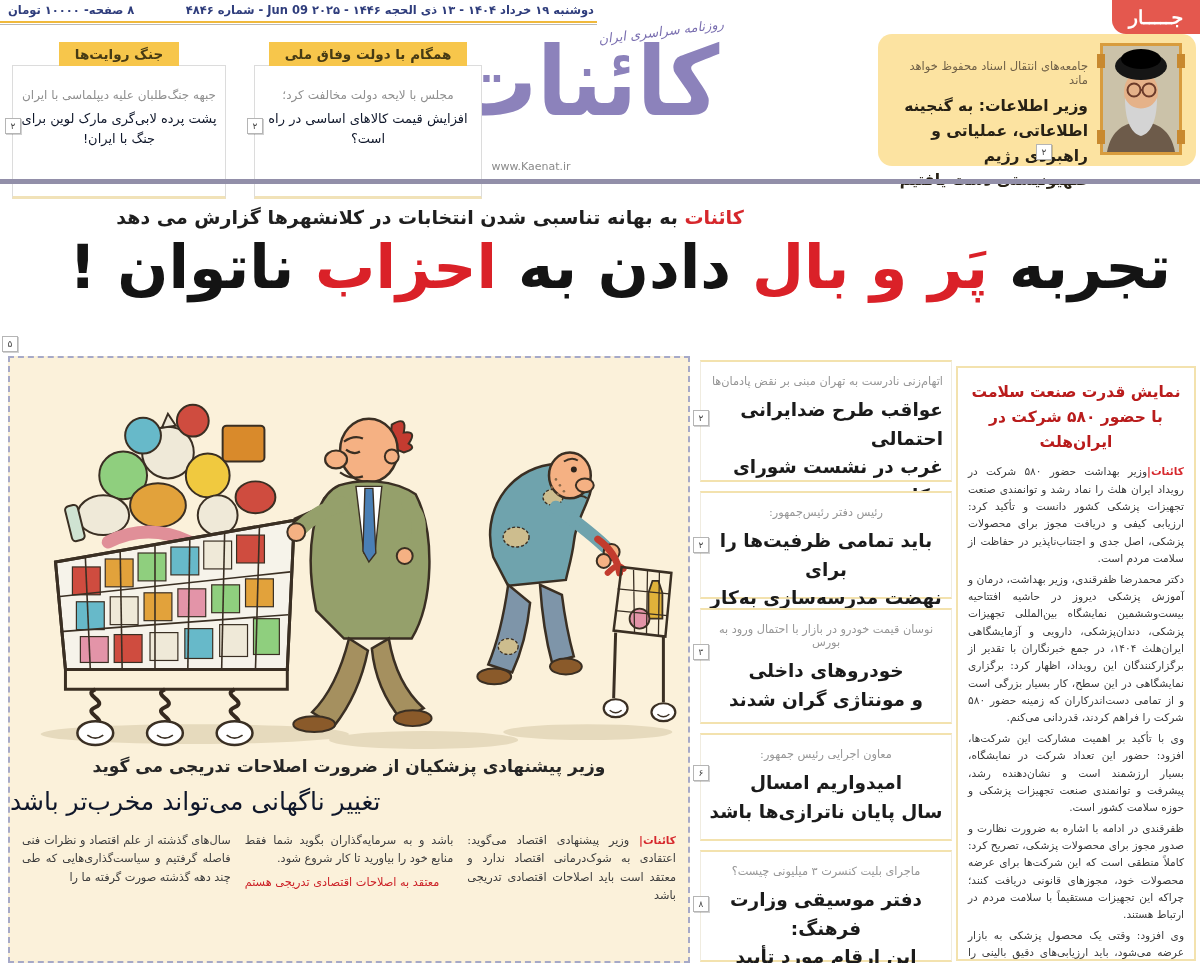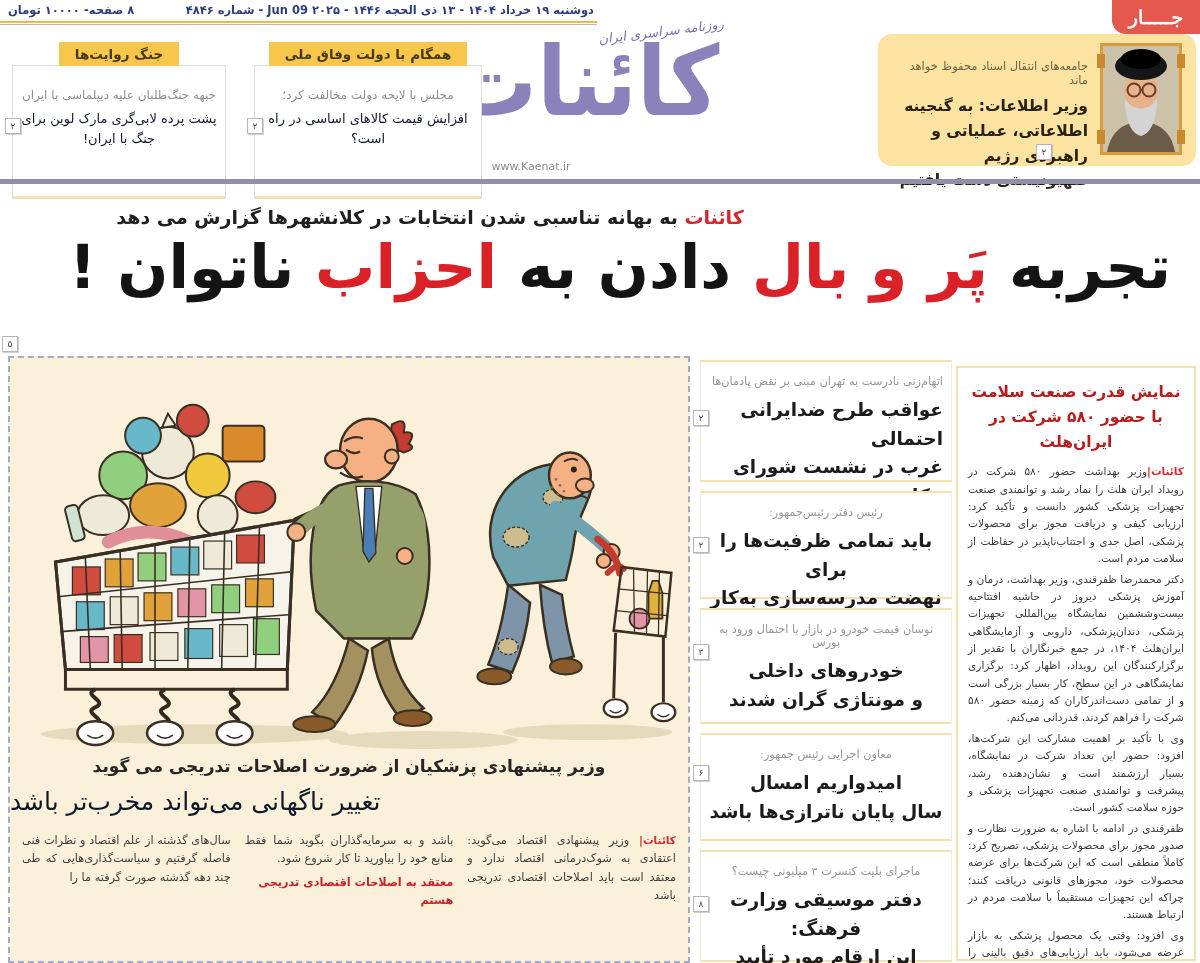--- a/index.html
+++ b/index.html
@@ -50,21 +50,21 @@
                  font-weight:bold;color:#141414;letter-spacing:-1px;padding-left:20px;}
   .hl-red{color:#da2128;}
   
   .cartoon-region{position:absolute;left:8px;top:356px;width:682px;height:607px;border:2px dashed #a6a9c8;
                   background:#fbf1da;box-sizing:border-box;overflow:hidden;}
   .cap-kicker{text-align:center;font-size:17px;font-weight:bold;color:#262626;margin-top:2px;}
   .cap-l1{text-align:center;font-size:29px;font-weight:bold;color:#1b1b1b;margin-top:9px;}
   .cap-l2{text-align:left;font-size:25px;font-weight:normal;color:#0f172a;margin-top:11px;}
   .bottom-cols{display:flex;gap:14px;direction:rtl;margin-top:16px;padding:0 12px;}
   .bcol{flex:1;font-size:11.3px;line-height:1.62;text-align:justify;color:#3c3c3c;}
-  .bcol-red{color:#cc2127;font-weight:bold;text-align:right;margin-top:5px;}
+  .bcol-red{color:#cc2127;font-weight:normal;text-align:left;margin-top:5px;}
   
   .mid-col{position:absolute;left:700px;top:360px;width:252px;height:603px;display:flex;
            flex-direction:column;gap:9px;}
   .mcard{position:relative;background:#fff;border:1px solid #f0ece0;border-top:2px solid #f3e2ae;
          border-bottom:2px solid #f3e2ae;text-align:center;padding:13px 8px 6px;box-sizing:border-box;}
   .mcard-kicker{font-size:11.3px;color:#969696;margin-bottom:8px;}
   .mcard-headline{font-size:18.5px;font-weight:bold;color:#1b1b1b;line-height:1.55;}
   
   .health-card{position:absolute;left:956px;top:366px;width:240px;height:595px;border:2px solid #f3e2ae;
                background:#fff;box-sizing:border-box;padding:12px 10px;overflow:hidden;}

